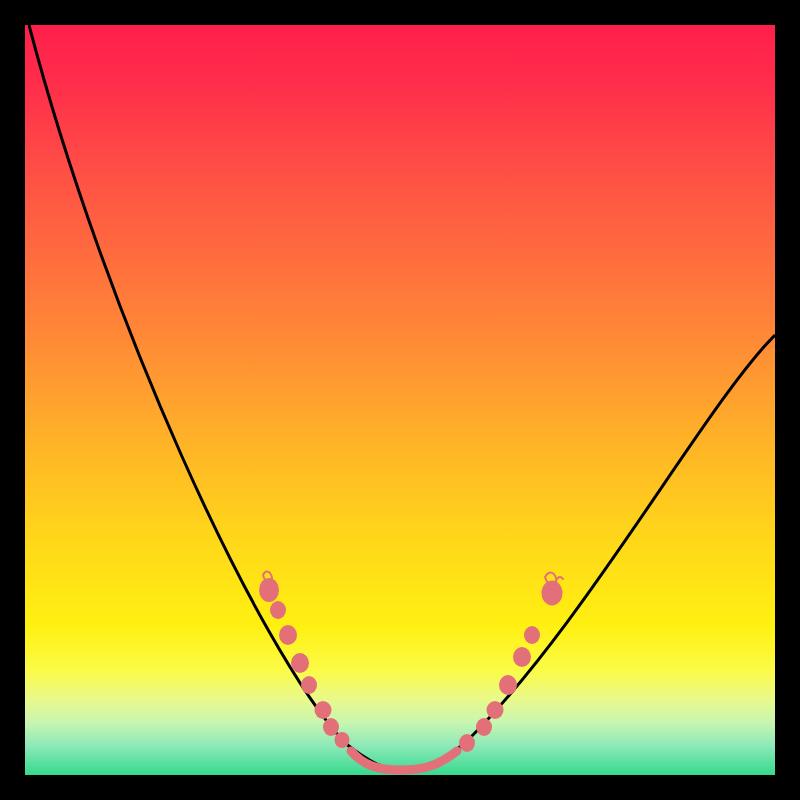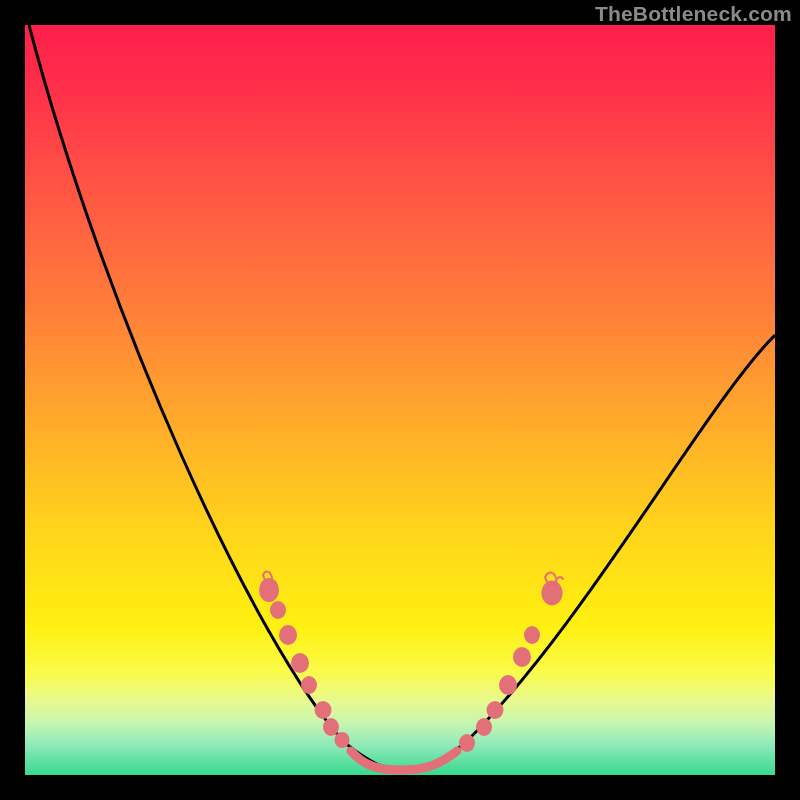--- a/index.html
+++ b/index.html
@@ -86,14 +86,13 @@
         <ellipse cx="497" cy="632" rx="9" ry="10" fill="#e36f78"></ellipse>
         <ellipse cx="507" cy="610" rx="8" ry="9" fill="#e36f78"></ellipse>
         <ellipse cx="527" cy="568" rx="10.5" ry="12.5" fill="#e36f78"></ellipse>
       </g>
     <g id="squiggles-group">
         <path d="M 238 550 q 3 -6 7 -2 q 4 6 0 10 q -5 -1 -7 -8" stroke="#e36f78" stroke-width="2" fill="none" stroke-linecap="round"></path>
         <path d="M 520 552 q 4 -7 9 -3 q 5 7 -1 12 q -6 -2 -8 -9 m 12 2 q 3 -4 6 0" stroke="#e36f78" stroke-width="2" fill="none" stroke-linecap="round"></path>
       </g>
   </svg>
 
-  <div class="watermark">TheBottleneck.com</div>
 </div>
 
 </body></html>

